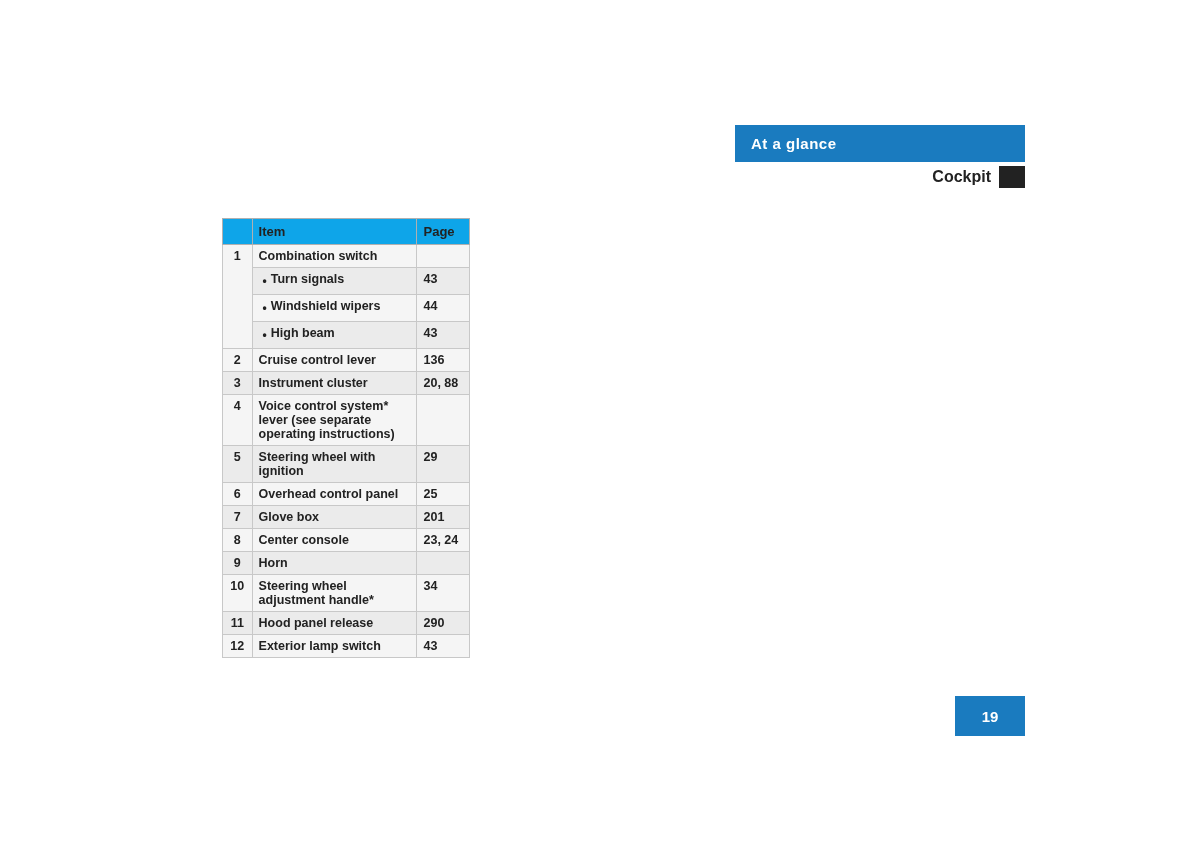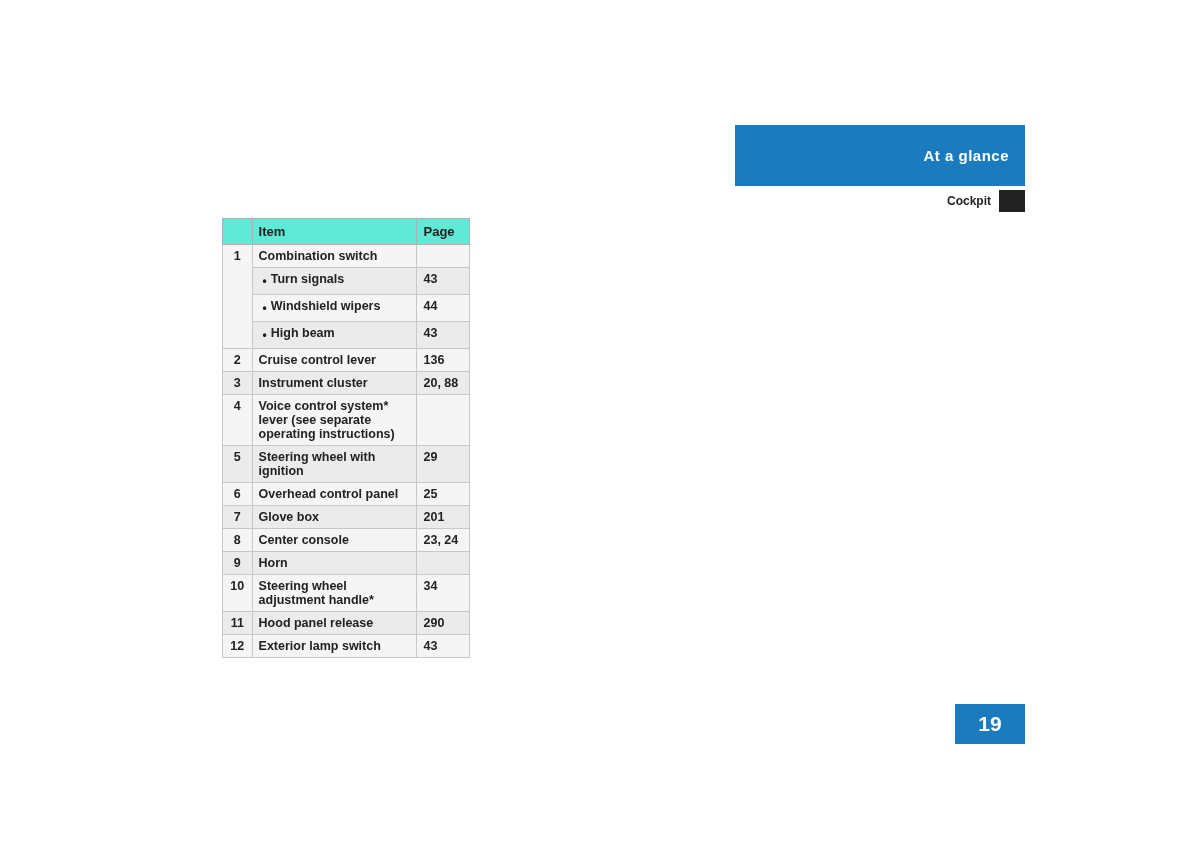--- a/index.html
+++ b/index.html
@@ -21,35 +21,34 @@
       top: 125px;
       right: 175px;
       width: 290px;
     }
 
     .section-header-blue {
       background: #1a7bbf;
       color: #ffffff;
       font-size: 15px;
       font-weight: bold;
-      text-align: right;
-      padding: 22px 16px;
+      padding: 10px 16px;
       letter-spacing: 0.5px;
     }
 
     .section-header-sub {
       display: flex;
       align-items: center;
       justify-content: flex-end;
       padding: 4px 0 4px 0;
       gap: 8px;
     }
 
     .section-header-sub-text {
-      font-size: 12px;
+      font-size: 16px;
       font-weight: bold;
       color: #222;
     }
 
     .section-header-black-box {
       background: #222;
       width: 26px;
       height: 22px;
       display: inline-block;
     }
@@ -62,21 +61,21 @@
       width: 248px;
     }
 
     table {
       border-collapse: collapse;
       width: 100%;
       font-size: 12.5px;
     }
 
     table thead tr {
-      background: #5eead4;
+      background: #0ea5e9;
     }
 
     table thead th {
       padding: 5px 6px;
       text-align: left;
       font-weight: bold;
       font-size: 13px;
       border: 1px solid #b0b0b0;
     }
 
@@ -123,25 +122,25 @@
     }
 
     .bullet {
       font-size: 12px;
       line-height: 1.5;
     }
 
     
     .page-number-box {
       position: absolute;
-      bottom: 104px;
+      bottom: 112px;
       right: 175px;
       background: #1a7bbf;
       color: #ffffff;
-      font-size: 21px;
+      font-size: 15px;
       font-weight: bold;
       width: 70px;
       height: 40px;
       display: flex;
       align-items: center;
       justify-content: center;
     }
   </style>
 </head>
 <body>

